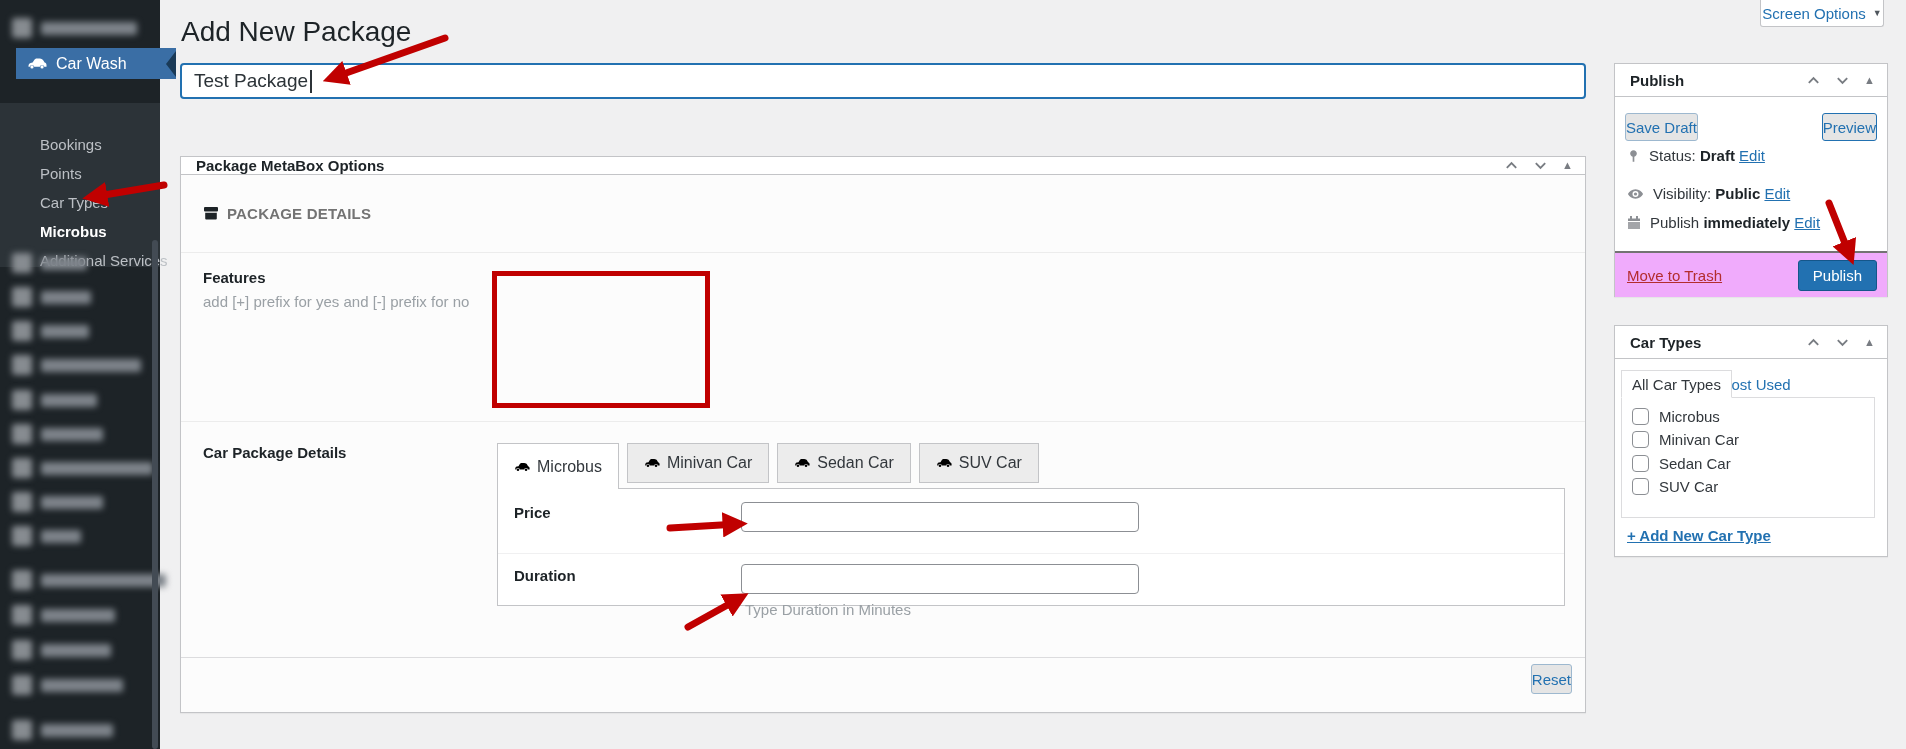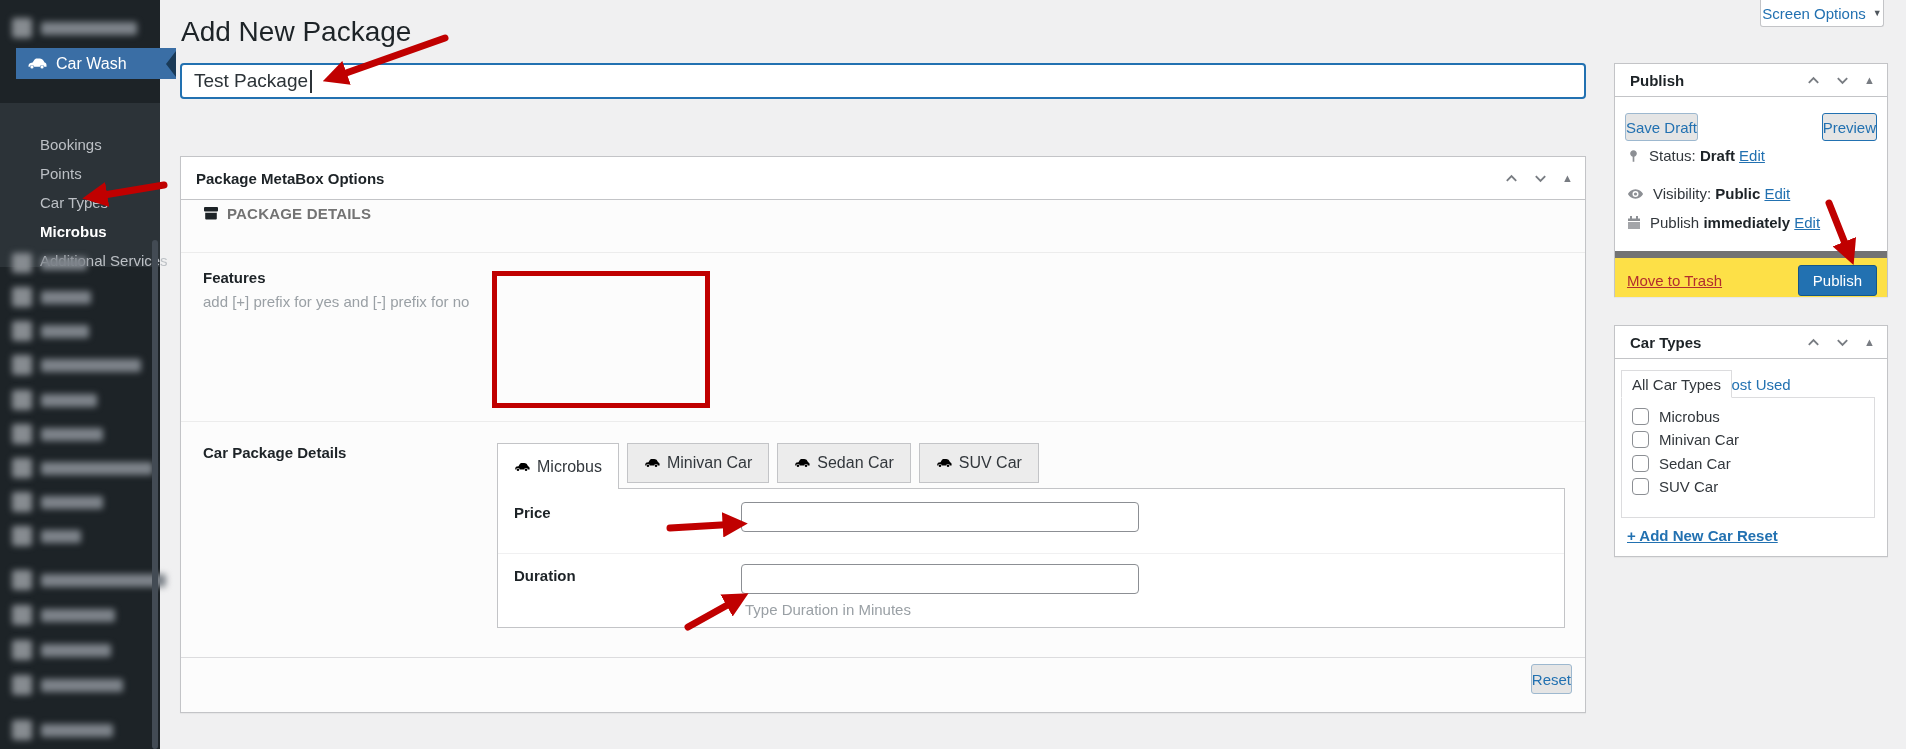--- a/index.html
+++ b/index.html
@@ -33,58 +33,58 @@
   
   #main { position:absolute; left:180px; top:0; width:1406px; }
   #page-title { position:absolute; left:1px; top:16px; font-size:28px; font-weight:400; color:#1d2327; }
   #title-input { position:absolute; left:0; top:63px; width:1406px; height:36px; background:#fff;
     border:2px solid #2271b1; border-radius:4px; display:flex; align-items:center; padding-left:12px;
     font-size:19px; color:#2c3338; cursor:text; }
   .caret-bar { display:inline-block; width:2px; height:23px; background:#2c3338; margin-left:2px; }
   
   .postbox { background:#fcfcfc; border:1px solid #c3c4c7; box-shadow:0 1px 1px rgba(0,0,0,.04); }
   #metabox { position:absolute; left:0; top:156px; width:1406px; height:557px; }
-  .pb-header { height:43px; background:#fff; border-bottom:1px solid #c3c4c7; display:flex; align-items:center; padding:0 12px 0 15px; }
+  .pb-header { height:18px; background:#fff; border-bottom:1px solid #c3c4c7; display:flex; align-items:center; padding:0 12px 0 15px; }
   .pb-header .pb-title { font-size:15px; font-weight:600; color:#1d2327; }
   .pb-controls { margin-left:auto; display:flex; align-items:center; gap:14px; }
   .pb-controls svg { display:block; cursor:pointer; }
   .pb-toggle { font-size:11px; color:#787c82; cursor:pointer; line-height:1; }
   .section-head { position:absolute; left:22px; top:48px; display:flex; align-items:center; gap:8px;
     font-size:15px; font-weight:700; color:#737373; letter-spacing:.2px; }
   .hsep { position:absolute; left:0; width:100%; height:1px; background:#ececec; }
   .field-label { position:absolute; left:22px; font-size:15px; font-weight:600; color:#1d2327; }
   .field-hint { position:absolute; left:22px; width:300px; font-size:15px; color:#9aa0a5; }
   #features-textarea { position:absolute; left:316px; top:120px; width:1068px; height:118px;
     border:1px solid #8c8f94; border-radius:4px; background:#fff; padding:6px 10px;
     font-family:"Liberation Sans", sans-serif; font-size:15px; line-height:20px; color:#3c434a; resize:vertical; }
   
   #car-tabs { position:absolute; left:316px; top:286px; display:flex; align-items:flex-start; }
   .ctab { display:inline-flex; align-items:center; gap:7px; padding:0 16px; font-size:16px; color:#32373c;
     height:40px; background:#ececec; border:1px solid #c3c4c7; margin-left:8px; cursor:pointer; white-space:nowrap; }
   .ctab.active { height:46px; background:#fff; border-bottom:none; margin-left:0; position:relative; z-index:3; }
-  #tab-panel { position:absolute; left:316px; top:331px; width:1068px; height:140px; background:#fff; border:1px solid #c3c4c7; z-index:2; }
+  #tab-panel { position:absolute; left:316px; top:331px; width:1068px; height:118px; background:#fff; border:1px solid #c3c4c7; z-index:2; }
   .panel-label { position:absolute; left:16px; font-size:15px; font-weight:600; color:#1d2327; }
   .panel-input { position:absolute; left:243px; width:398px; height:30px; border:1px solid #8c8f94; border-radius:4px; background:#fff;
     font-family:"Liberation Sans", sans-serif; font-size:15px; padding:0 8px; color:#2c3338; }
   .panel-sep { position:absolute; left:0; top:64px; width:100%; height:1px; background:#f0f0f1; }
   .panel-hint { position:absolute; left:247px; top:112px; font-size:15px; color:#9aa0a5; }
   .btn { display:inline-flex; align-items:center; justify-content:center; border-radius:3px; font-size:15px;
     font-family:"Liberation Sans", sans-serif; cursor:pointer; text-decoration:none; }
   .btn-secondary { background:#e5e5e5; color:#2271b1; border:1px solid #2271b1; padding:0 0; height:28px; }
   .btn-secondary.soft { border-color:#9db8cf; }
   .btn-primary { background:#2271b1; color:#fff; border:1px solid #14568a; padding:0 14px; height:31px; }
   #reset-btn { position:absolute; right:13px; top:507px; height:30px;margin-left:12px; }
   
   #publish-box { position:absolute; left:1614px; top:63px; width:274px; height:234px; background:#fff; }
   #cartypes-box { position:absolute; left:1614px; top:325px; width:274px; height:232px; background:#fff; }
   #publish-box .pb-header, #cartypes-box .pb-header { height:33px; background:#fff; }
   .misc-row { position:absolute; left:12px; display:flex; align-items:center; gap:9px; font-size:15px; color:#32373c; white-space:nowrap; }
   .misc-row b { font-weight:700; color:#1d2327; }
   .edit-link { color:#2271b1; text-decoration:underline; cursor:pointer; }
-  #publish-footer { position:absolute; left:0; top:187px; width:100%; height:46px; background:#fde047; border-top:7px solid #737373; }
+  #publish-footer { position:absolute; left:0; top:187px; width:100%; height:46px; background:#f0abfc; border-top:2px solid #737373; }
   #trash-link { position:absolute; left:12px; top:14px; color:#b32d2e; text-decoration:underline; font-size:15px; cursor:pointer; }
   #publish-btn { position:absolute; right:10px; top:7px; }
   #savedraft-btn { position:absolute; left:10px; top:49px; }
   #preview-btn { position:absolute; right:10px; top:49px; }
   
   #ct-tab-all { position:absolute; left:6px; top:44px; height:28px; padding:0 10px; display:inline-flex; align-items:center;
     background:#fff; border:1px solid #dcdcde; border-bottom-color:#fff; font-size:15px; color:#32373c; z-index:3; cursor:pointer; }
   #ct-tab-most { position:absolute; left:104px; top:50px; font-size:15px; color:#2271b1; cursor:pointer; }
   #ct-panel { position:absolute; left:6px; top:71px; width:254px; height:121px; background:#fff; border:1px solid #dcdcde; z-index:2; }
   .ct-option { position:absolute; left:10px; display:flex; align-items:center; gap:10px; font-size:15px; color:#32373c; }
@@ -349,21 +349,21 @@
     <label class="ct-option" style="top:57px">
       <input type="checkbox" class="cbx" style="">
       <span>Sedan Car</span>
     </label>
     <label class="ct-option" style="top:80px">
       <input type="checkbox" class="cbx" style="">
       <span>SUV Car</span>
     </label>
   </div>
 
-  <span id="ct-add-link">+ Add New Car Reset</span>
+  <span id="ct-add-link">+ Add New Car Type</span>
 </div>
 
 <div id="anno-box"></div>
 <svg id="anno-svg" viewBox="0 0 1906 749">
   <defs>
     <marker id="arrowhead" markerWidth="3.6" markerHeight="3.6" refX="2.2" refY="1.8" orient="auto">
       <path d="M0 0 L3.6 1.8 L0 3.6 Z" fill="#c00000"></path>
     </marker>
   </defs>
   <g stroke="#c00000" stroke-width="7" stroke-linecap="round" fill="none">

